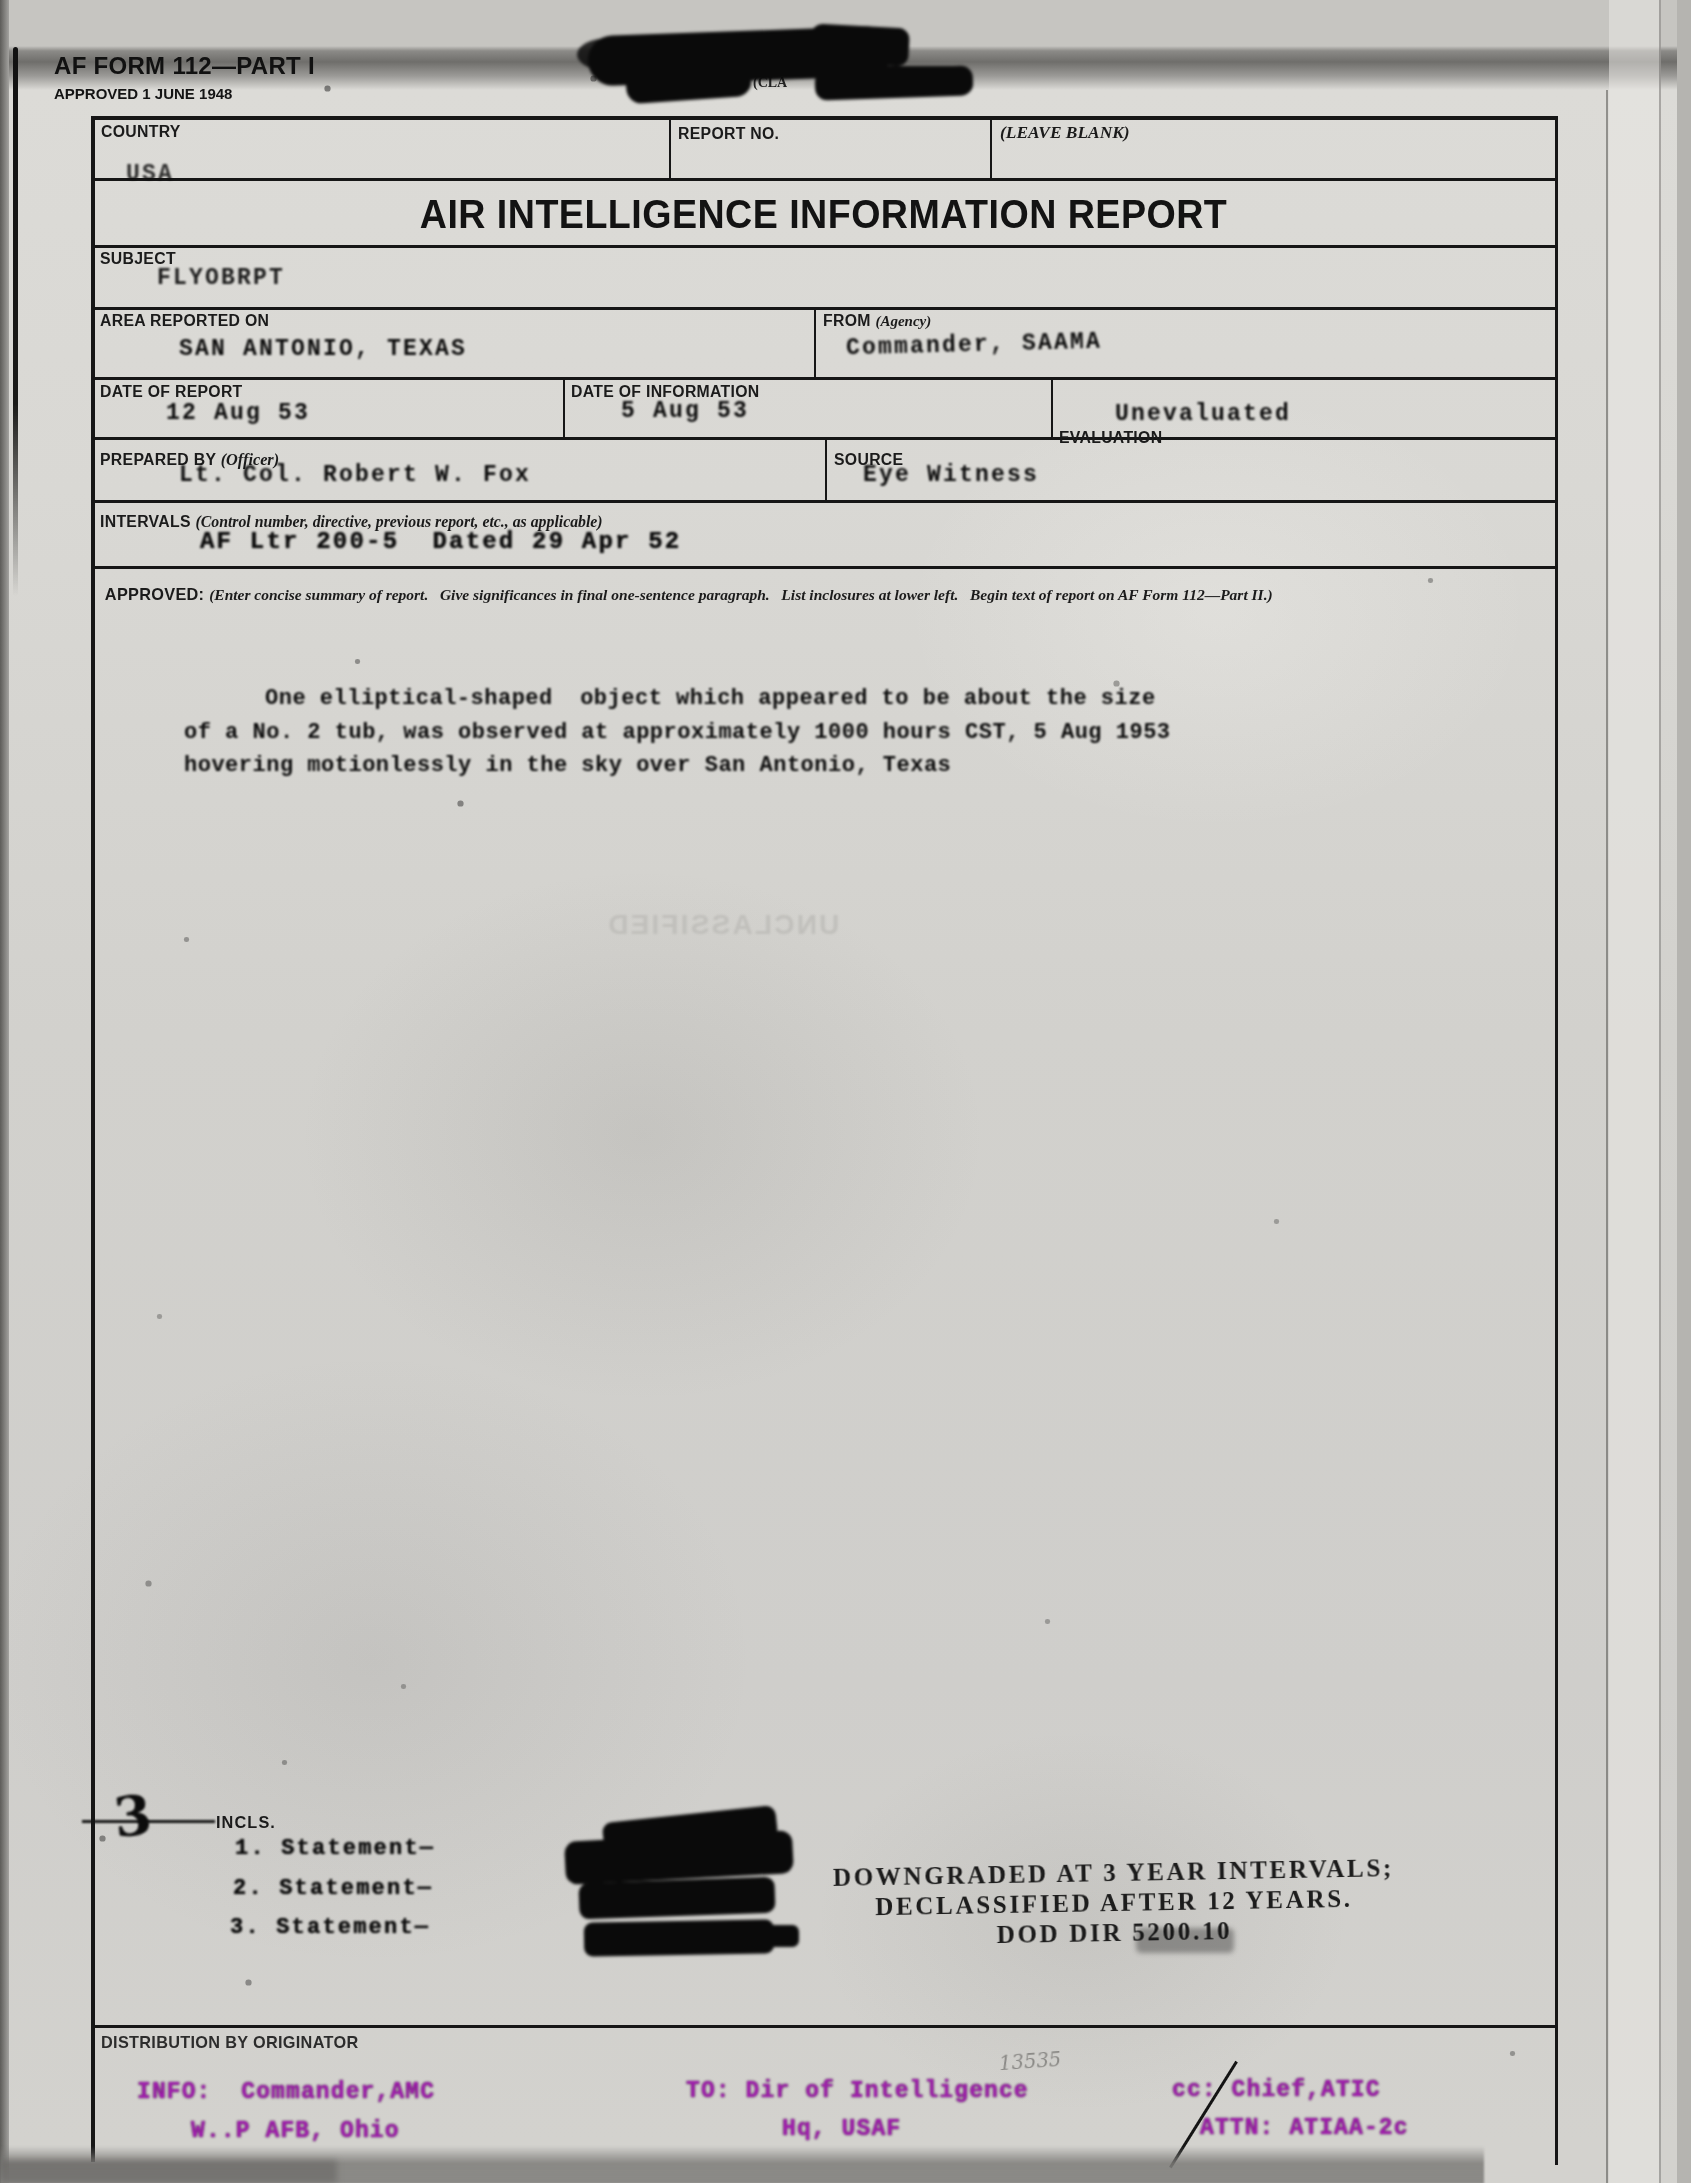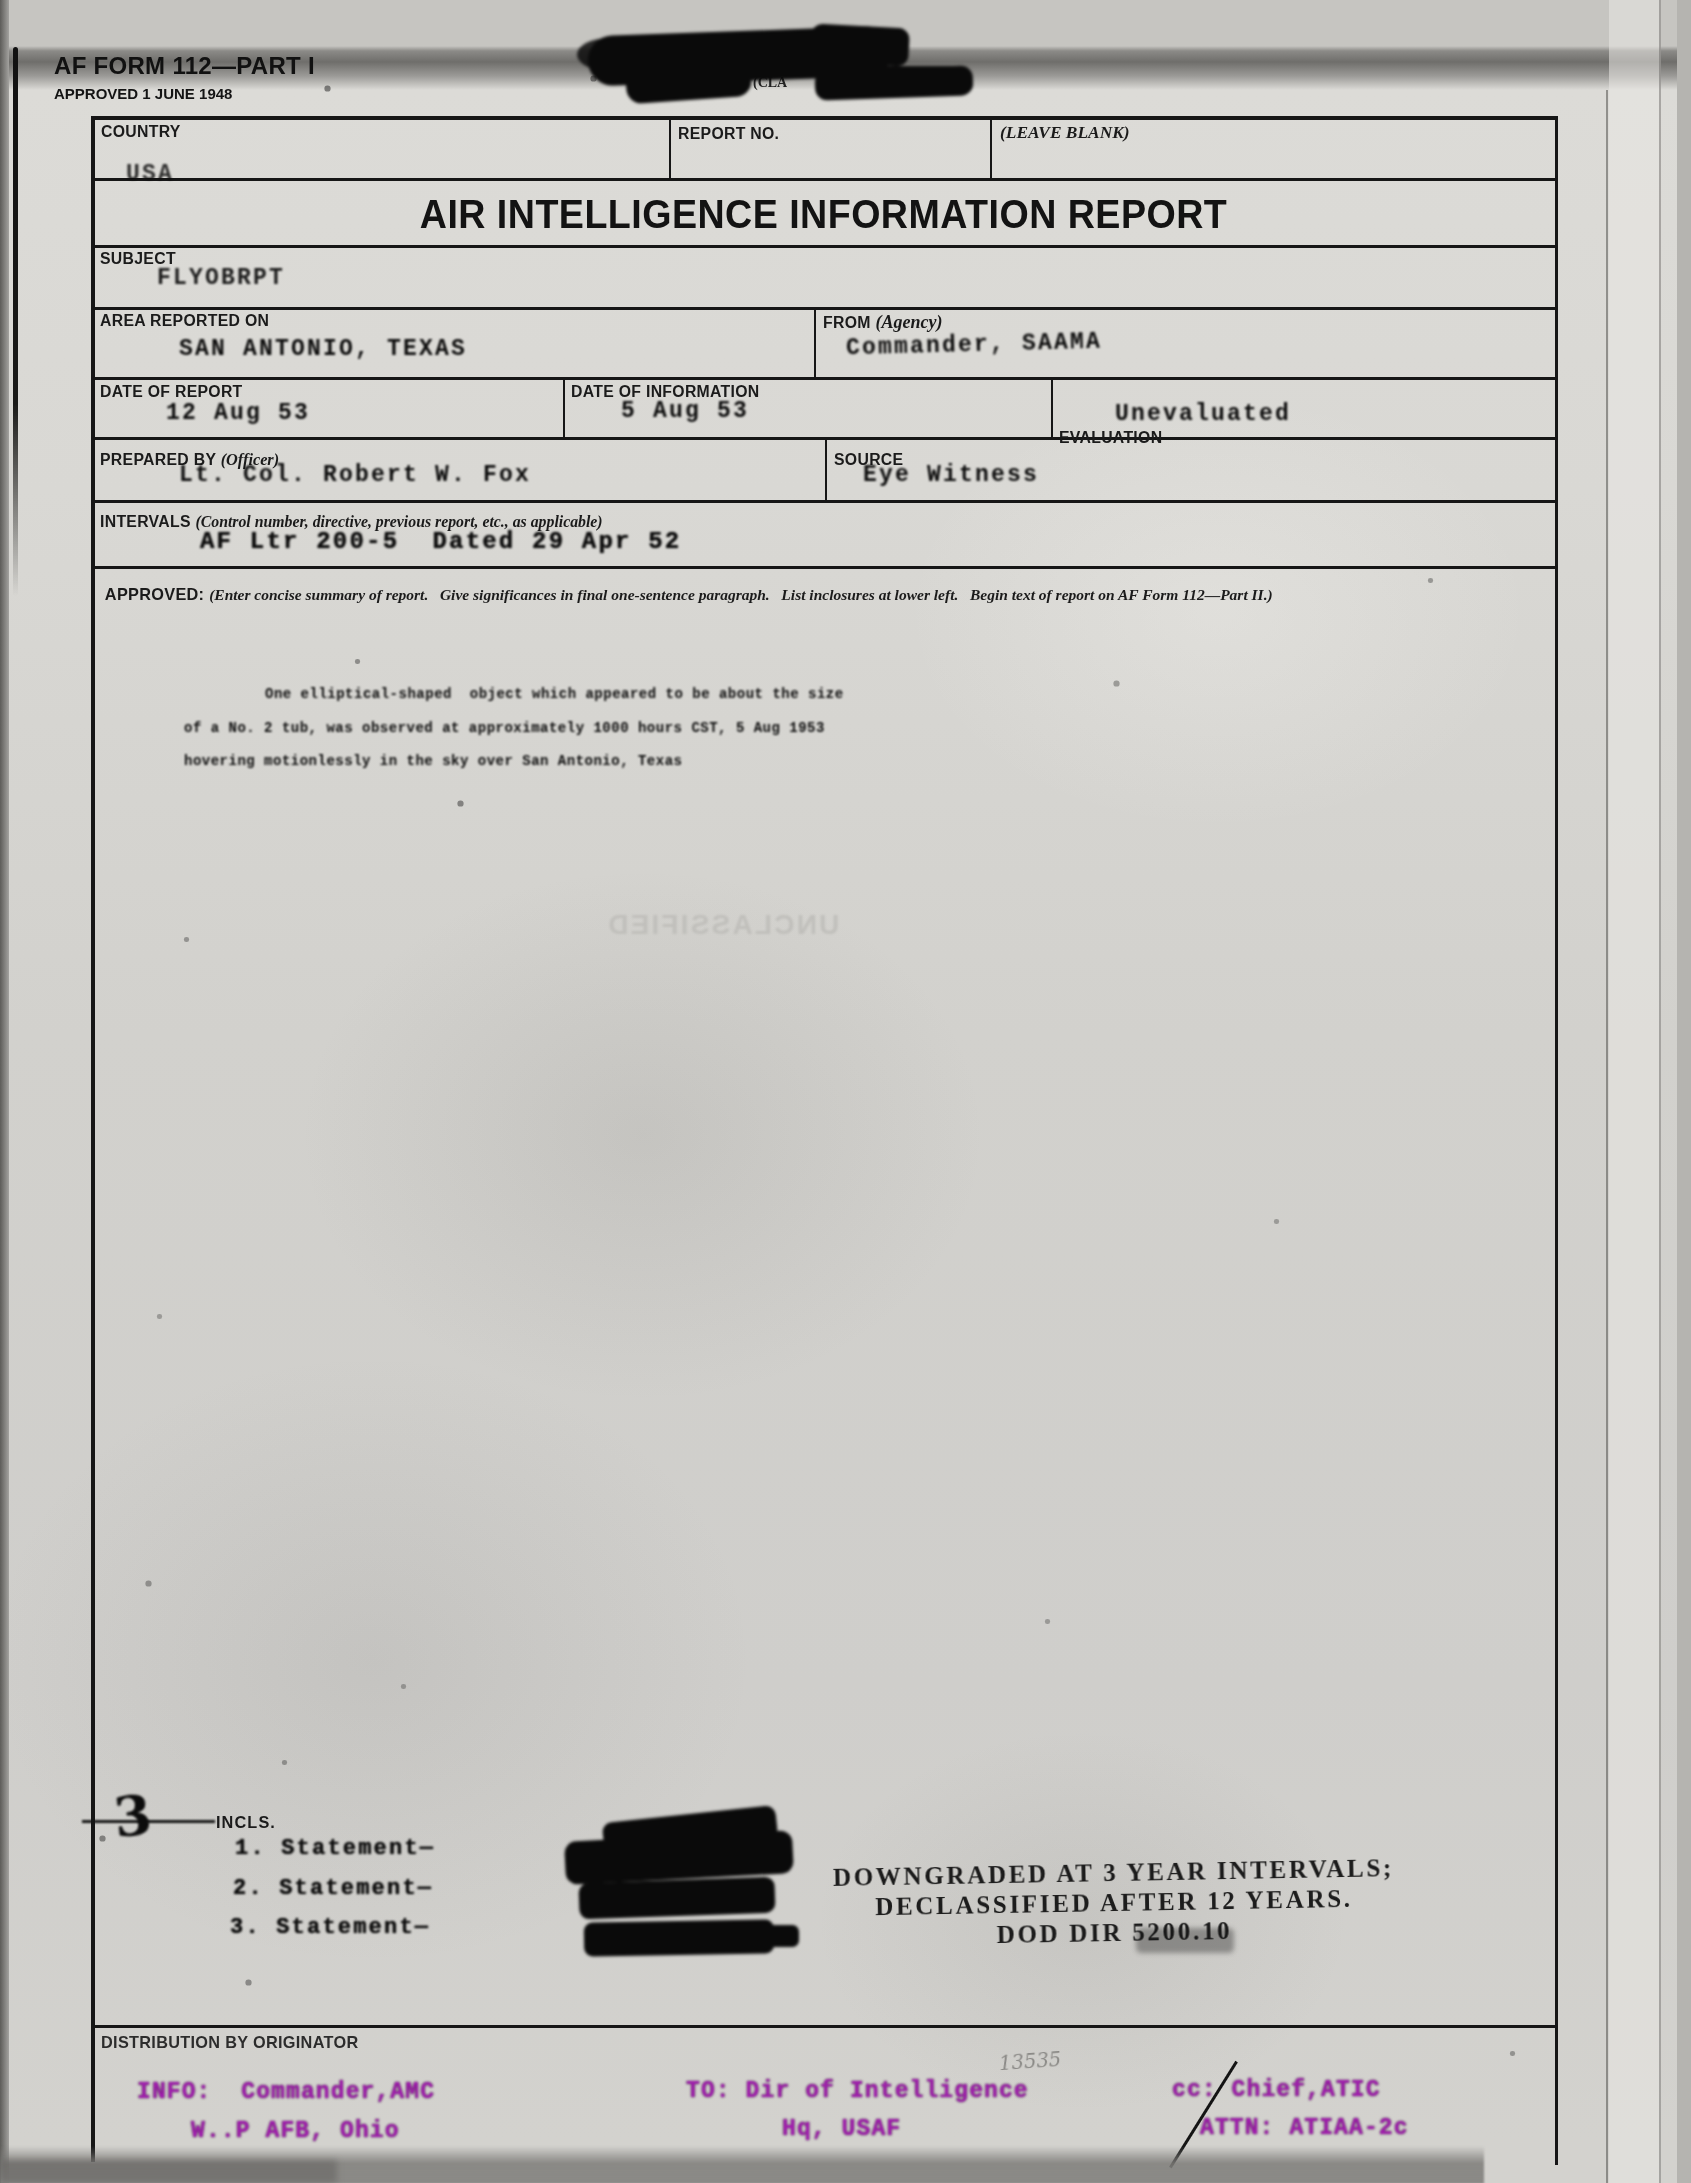--- a/index.html
+++ b/index.html
@@ -26,21 +26,21 @@
       radial-gradient(ellipse 380px 272px at 64% 88%, rgba(118,117,114,.12), transparent 70%);
   }
   .hline{position:absolute;background:#161616;filter:blur(0.5px);}
   .vline{position:absolute;background:#161616;filter:blur(0.5px);}
   .label{font-family:"Liberation Sans",sans-serif;font-weight:700;color:#1b1b1b;
     font-size:15.8px;letter-spacing:0.3px;filter:blur(0.3px);white-space:pre;}
   .iserif{font-family:"Liberation Serif",serif;font-style:italic;font-weight:700;color:#1b1b1b;}
   .typed{font-family:"Liberation Mono","DejaVu Sans Mono",monospace;font-weight:700;color:#0d0d0d;
     filter:blur(0.7px);white-space:pre;}
   .typed-field{font-size:23px;letter-spacing:2.2px;}
-  .typed-body{font-size:14px;letter-spacing:0.5px;}
+  .typed-body{font-size:22px;letter-spacing:0.5px;}
   .typed-heavy{font-size:23px;letter-spacing:1.1px;filter:blur(0.9px);text-shadow:0 0 1.6px #050505;color:#a21caf;}
   .blob{position:absolute;background:#0a0a0a;}
   .stamp-line{font-family:"Liberation Serif",serif;font-weight:700;font-size:25px;letter-spacing:2.7px;
     color:#1c1c1c;filter:blur(0.6px);line-height:30px;white-space:pre;}
 </style>
 </head>
 <body>
 
 <div class="abs page-base"></div>
 <div class="abs mottle"></div>
@@ -94,21 +94,21 @@
 
 <div class="abs" style="left:92px;top:192px;width:1463px;text-align:center;font-weight:700;font-size:40px;color:#131313;
             letter-spacing:0.5px;transform:scale(.94,1.02);filter:blur(0.4px);">AIR INTELLIGENCE INFORMATION REPORT</div>
 
 <div class="abs label" style="left:100px;top:250px;">SUBJECT</div>
 <div class="abs typed typed-field" style="left:157px;top:265px;filter:blur(1px);opacity:.92;">FLYOBRPT</div>
 
 <div class="abs label" style="left:100px;top:312px;">AREA REPORTED ON</div>
 <div class="abs typed typed-field" style="left:179px;top:336px;filter:blur(1px);">SAN ANTONIO, TEXAS</div>
 <div class="abs" style="left:823px;top:312px;">
-  <span class="label">FROM </span><span class="iserif" style="font-size:18px;filter:blur(0.3px);margin-top:40px;">(Agency)</span>
+  <span class="label">FROM </span><span class="iserif" style="font-size:15px;filter:blur(0.3px);margin-top:40px;">(Agency)</span>
 </div>
 <div class="abs typed typed-field" style="left:846px;top:332px;transform:rotate(-1.5deg);filter:blur(1.1px);">Commander, SAAMA</div>
 
 <div class="abs label" style="left:100px;top:383px;">DATE OF REPORT</div>
 <div class="abs typed typed-field" style="left:166px;top:400px;filter:blur(0.9px);">12 Aug 53</div>
 <div class="abs label" style="left:571px;top:383px;">DATE OF INFORMATION</div>
 <div class="abs typed typed-field" style="left:621px;top:398px;filter:blur(0.9px);">5 Aug 53</div>
 <div class="abs label" style="left:1059px;top:385px;margin-top:44px;">EVALUATION</div>
 <div class="abs typed typed-field" style="left:1115px;top:401px;filter:blur(1px);">Unevaluated</div>
 

